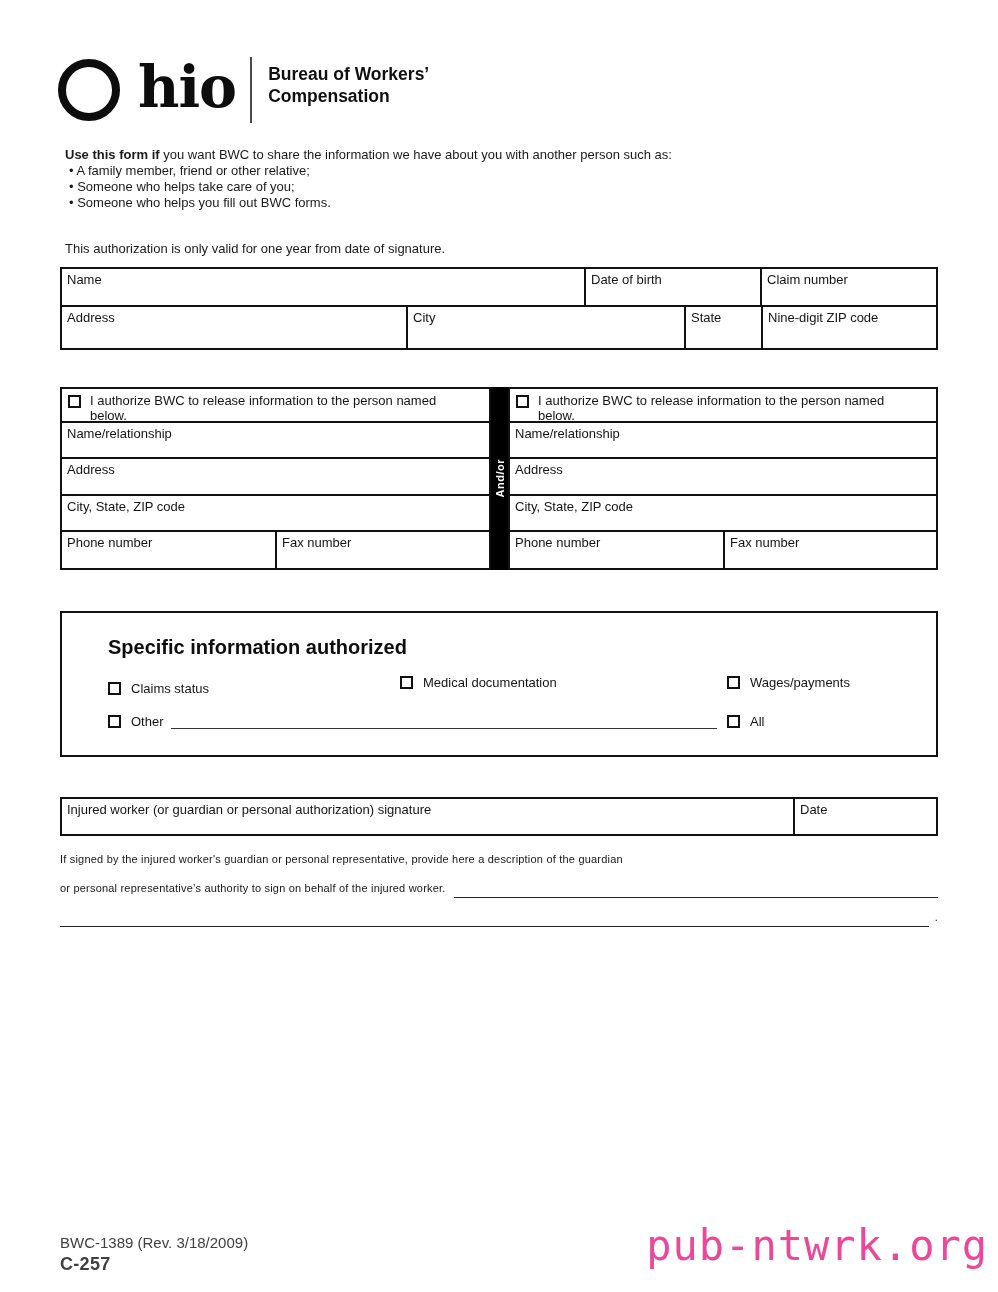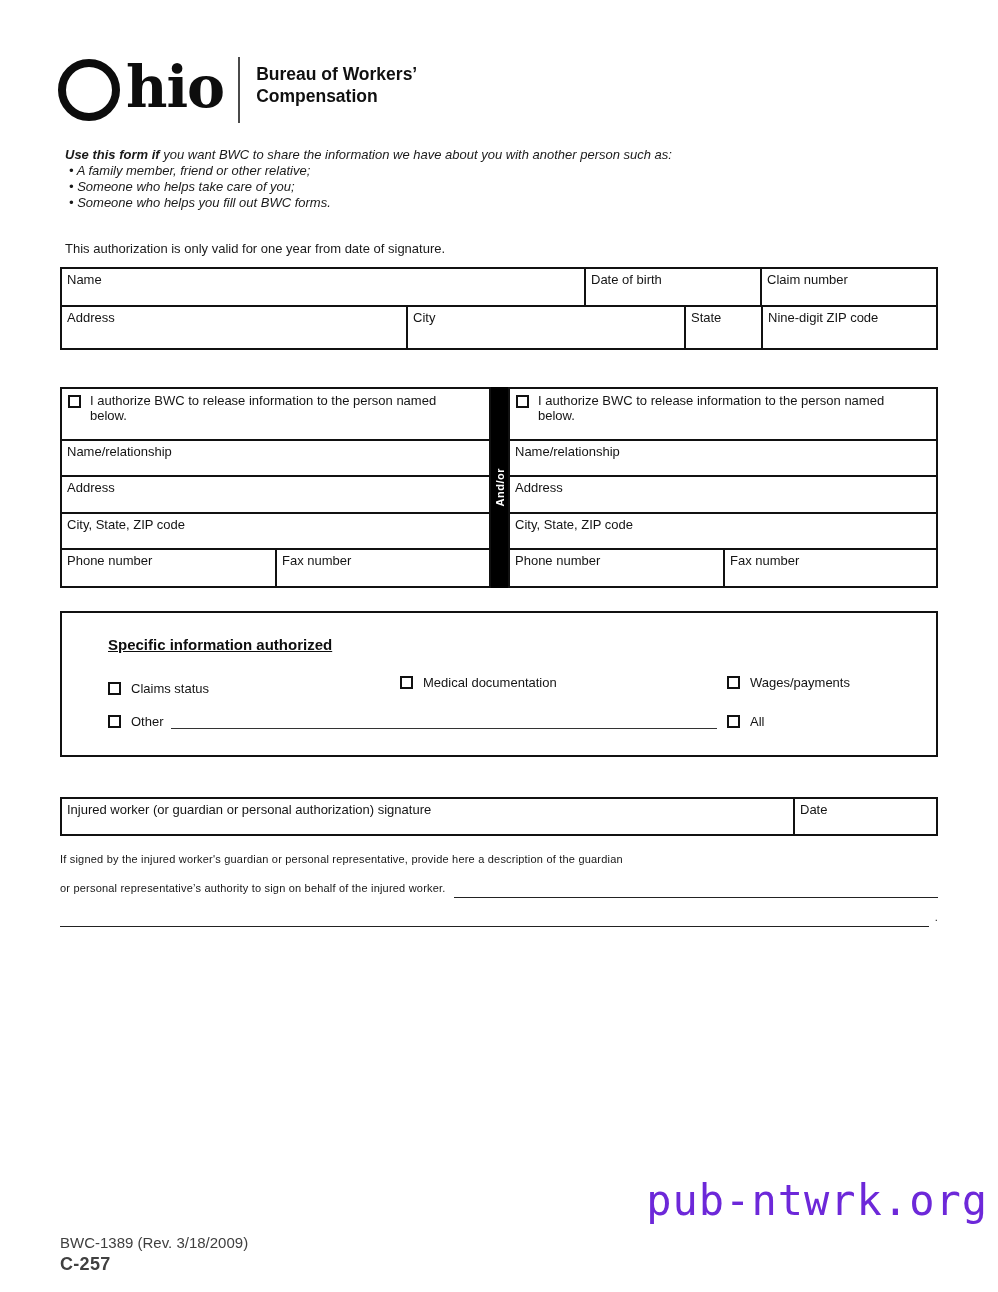--- a/index.html
+++ b/index.html
@@ -6,62 +6,62 @@
   html,body { background:#e8e8e8; }
   body { font-family:"Liberation Sans", sans-serif; color:#141414; }
   .page {
     position:relative; width:998px; height:1292px; margin:0 auto;
     background:#ffffff; overflow:hidden;
   }
 
   
   .logo-row { position:absolute; top:54px; left:58px; display:flex; align-items:flex-start; }
   .o-ring { width:62px; height:62px; border:8px solid #0d0d0d; border-radius:50%; margin-top:5px; }
-  .logo-hio { font-family:"DejaVu Serif", serif; font-weight:bold; font-size:57px; line-height:66px; letter-spacing:-1px; margin-left:6px; color:#0d0d0d; }
+  .logo-hio { font-family:"DejaVu Serif", serif; font-weight:bold; font-size:57px; line-height:66px; letter-spacing:-1px; margin-left:18px; color:#0d0d0d; }
   .logo-divider { width:2px; height:66px; background:#4a4a4a; margin:3px 16px 0 14px; }
   .bureau { margin-top:9px; font-weight:bold; font-size:17.5px; line-height:22px; color:#101010; }
   .doc-title { position:absolute; top:56px; right:58px; text-align:right;
     font-family:"DejaVu Serif", serif; font-weight:bold; font-size:23.5px; line-height:32px; color:#0b0b0b; letter-spacing:0.3px; }
 
   
-  .intro { position:absolute; top:147px; left:65px; width:880px; font-size:13px; line-height:16px; color:#1a1a1a;font-style:italic; }
+  .intro { position:absolute; top:147px; left:65px; width:880px; font-size:13px; line-height:16px; color:#1a1a1a; }
   .intro .lead b { font-weight:bold; }
   .intro .bullet { margin-left:4px; }
   .validity { position:absolute; top:241px; left:65px; font-size:13px; color:#1a1a1a; }
 
   
   .table1 { position:absolute; top:267px; left:60px; width:878px; border:2px solid #111; }
   .t1row { display:flex; }
   .t1row1 { height:38px; border-bottom:2px solid #111; }
   .t1row2 { height:41px; }
   .t1cell { border-right:2px solid #111; padding:3px 4px 0 5px; font-size:13px; line-height:15px; }
   .t1cell:last-child { border-right:none; flex:1; }
 
   
   .auth-section { position:absolute; top:387px; left:60px; width:878px; display:flex; }
   .auth-box { width:431px; border:2px solid #111; background:#fff; }
   .auth-box.right { width:430px; }
   .andor-bar { width:17px; background:#000; display:flex; align-items:center; justify-content:center; }
   .andor-text { color:#fff; font-size:11px; font-weight:bold; letter-spacing:0.5px;
     writing-mode:vertical-rl; transform:rotate(180deg); white-space:nowrap; }
-  .auth-head { height:52px; border-bottom:2px solid #111; display:flex; padding:4px 2px 0 5px; }
+  .auth-head { height:34px; border-bottom:2px solid #111; display:flex; padding:4px 2px 0 5px; }
   .cb { width:13px; height:13px; border:2px solid #111; background:#fff; flex:none; }
   .auth-head .cb { margin:2px 9px 0 1px; }
   .auth-head .txt { font-size:13px; line-height:15px; width:372px; }
   .auth-row { border-bottom:2px solid #111; font-size:13px; line-height:15px; padding:3px 4px 0 5px; }
   .auth-row.name { height:36px; }
   .auth-row.addr { height:37px; }
   .auth-row.city { height:36px; }
   .auth-phone-row { display:flex; height:36px; font-size:13px; line-height:15px; }
   .phone-cell { width:215px; border-right:2px solid #111; padding:3px 4px 0 5px; }
   .fax-cell { flex:1; padding:3px 4px 0 5px; }
 
   
   .spec-box { position:absolute; top:611px; left:60px; width:878px; height:146px; border:2px solid #111; }
-  .spec-title { position:absolute; top:23px; left:46px; font-weight:bold; font-size:15px; color:#0e0e0e;text-decoration:underline; }
+  .spec-title { position:absolute; top:23px; left:46px; font-weight:bold; font-size:20px; color:#0e0e0e; }
   .opt { position:absolute; display:flex; align-items:center; font-size:13px; }
   .opt .cb { margin-right:10px; }
   .opt1 { top:68px; left:46px; }
   .opt2 { top:62px; left:338px; }
   .opt3 { top:62px; left:665px; }
   .opt4 { top:101px; left:46px; width:609px; }
   .opt5 { top:101px; left:665px; }
   .other-line { flex:1; border-bottom:1.5px solid #333; height:15px; margin-left:7px; }
 
   
@@ -72,22 +72,22 @@
   
   .guardian { position:absolute; top:845px; left:60px; width:878px; font-size:11px; line-height:29px; letter-spacing:0.2px; color:#161616; }
   .g-line { display:flex; height:29px; white-space:nowrap; }
   .fill-line { flex:1; border-bottom:1.8px solid #222; margin:0 0 5px 8px; }
   .fill-line.full { margin-left:0; margin-right:6px; }
 
   
   .footer-left { position:absolute; top:1234px; left:60px; color:#404040; }
   .form-number { font-size:15px; }
   .form-code { font-size:18px; font-weight:bold; margin-top:3px; letter-spacing:0.3px; }
-  .watermark { position:absolute; top:1176px; right:10px; font-family:"DejaVu Sans Mono", monospace;
-    font-size:42px; color:#6d28d9; letter-spacing:1px;text-align:center; }
+  .watermark { position:absolute; top:1221px; right:10px; font-family:"DejaVu Sans Mono", monospace;
+    font-size:42px; color:#ec4899; letter-spacing:1px;text-align:center; }
 </style>
 </head>
 <body>
 
 <div class="page">
 
   <div class="logo-row">
     <div class="o-ring"></div>
     <div class="logo-hio">hio</div>
     <div class="logo-divider"></div>

